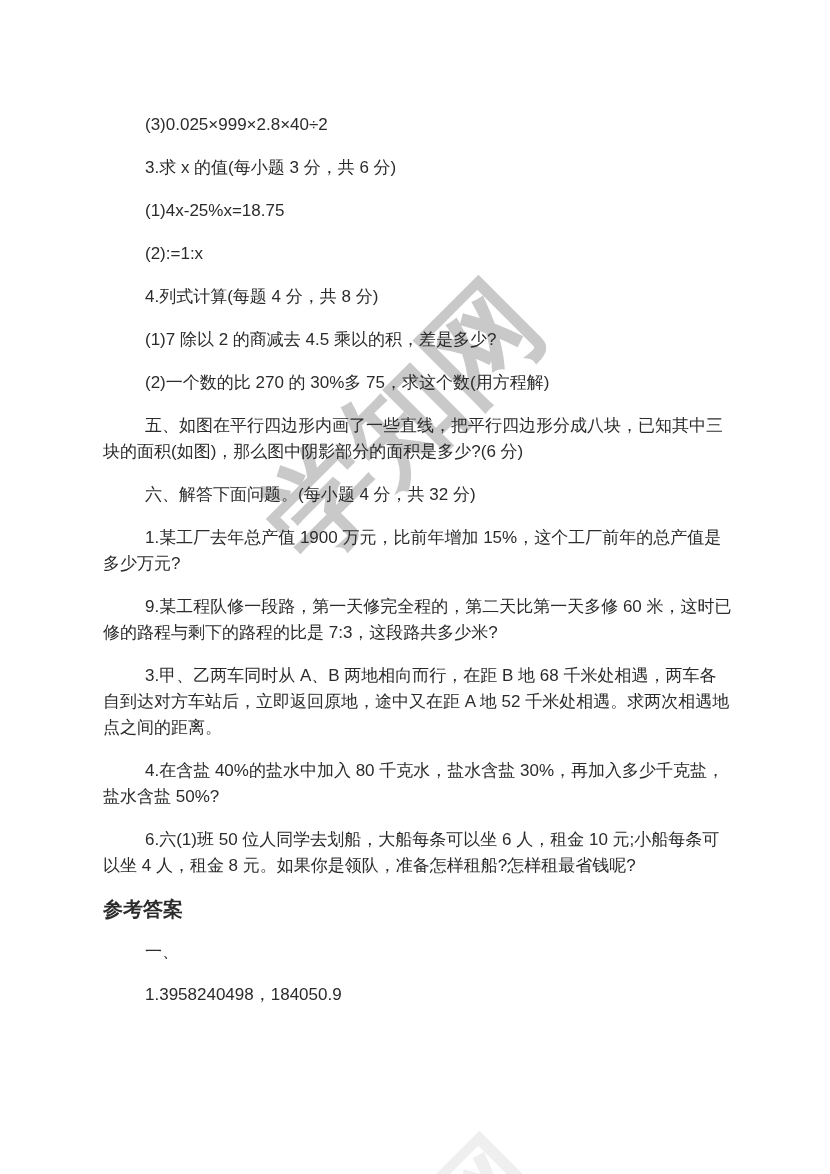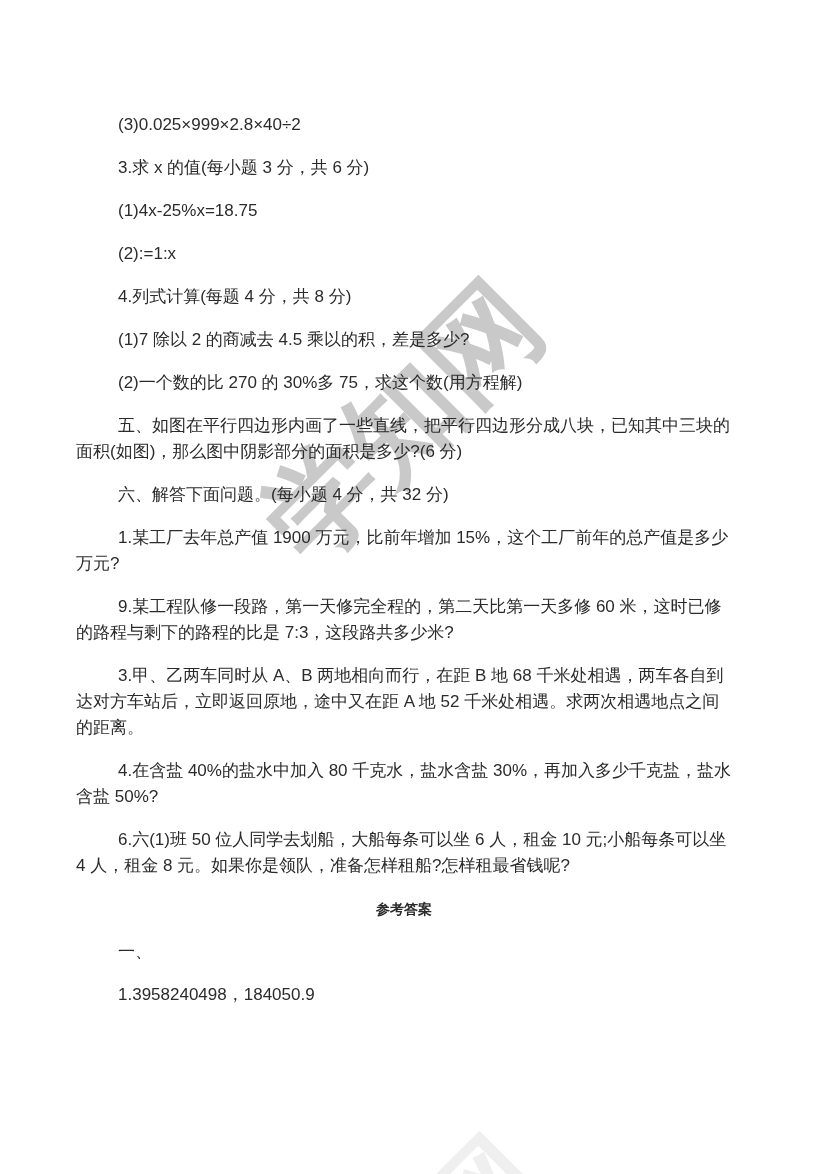--- a/index.html
+++ b/index.html
@@ -20,34 +20,33 @@
     white-space: nowrap;
     transform: translate(-50%, -50%) rotate(-45deg);
     user-select: none;
     pointer-events: none;
   }
   .wm-top    { left: 403px; top: 422px; }
   .wm-bottom { left: 404px; top: 1278px; }
   .content {
     position: relative;
     z-index: 1;
-    padding: 112px 98px 0 76px;
+    padding: 112px 98px 0 103px;
     font-size: 17px;
     line-height: 26px;
   }
   .para {
     margin: 0 0 17px 0;
     text-indent: 42px;
     word-break: break-all;
   }
   .answers-heading {
     margin: 0 0 17px 0;
-    font-size: 14px;
+    font-size: 20px;
     font-weight: bold;
-    text-align: center;
     line-height: 26px;
   }
 </style>
 </head>
 <body>
 
 <div class="page" style="color: rgb(43, 43, 43); background: rgb(255, 255, 255);">
 
   <div class="watermark wm-top" style="color: rgb(201, 201, 201);">学知网</div>
 

